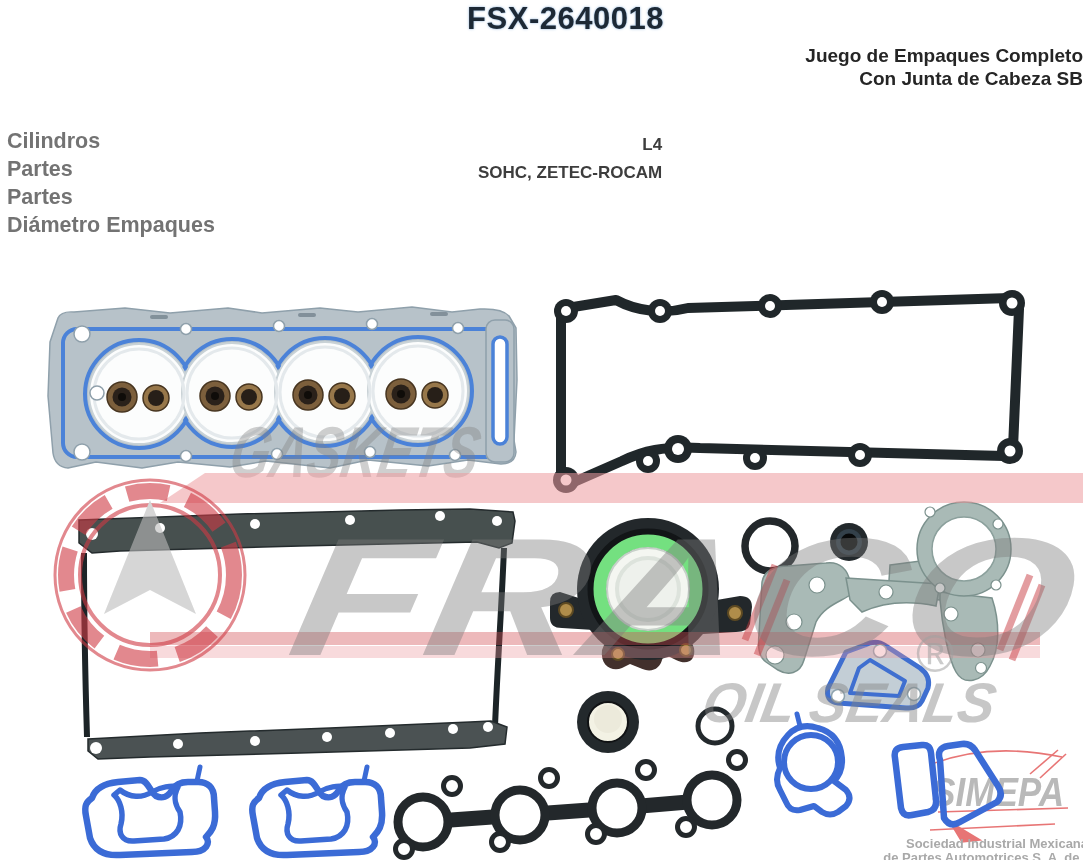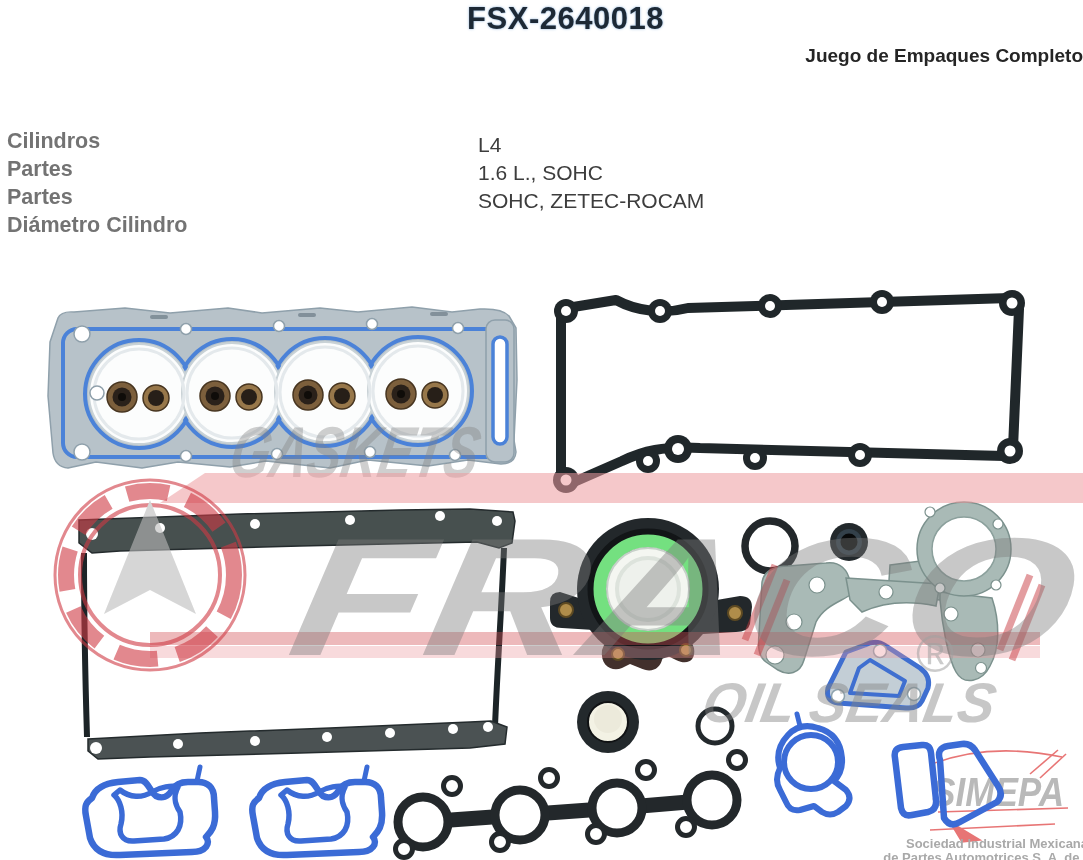--- a/index.html
+++ b/index.html
@@ -13,44 +13,44 @@
     text-shadow:0 0 3px #a8c4e0,0 0 1px #8fb3d9;
     padding-left:24px;
   }
   .subtitle{
     position:absolute;top:44px;left:0;width:100%;text-align:right;
     font-size:19px;line-height:23px;font-weight:700;color:#252525;
   }
   .spec-labels{position:absolute;left:7px;top:127px;}
   .spec-labels div{font-size:21.5px;line-height:28px;font-weight:700;color:#737373;}
   .spec-values{position:absolute;left:478px;top:131px;}
-  .spec-values div{font-size:21px;line-height:28px;font-weight:400;color:#3d3d3d;}
+  .spec-values div{font-size:17px;line-height:28px;font-weight:700;color:#3d3d3d;text-align:right;}
   svg{position:absolute;left:0;top:280px;}
   svg text{font-family:"Liberation Sans","DejaVu Sans",sans-serif;}
   .wm-big{font-weight:700;font-style:italic;}
 </style>
 </head>
 <body>
 
 <div id="stage">
 
   <div class="product-code">FSX-2640018</div>
   <div class="subtitle">
     <div>Juego de Empaques Completo</div>
+    <div>Con Junta de Cabeza SB</div>
   </div>
 
   <div class="spec-labels">
     <div>Cilindros</div>
     <div>Partes</div>
     <div>Partes</div>
-    <div>Diámetro Cilindro</div>
+    <div>Diámetro Empaques</div>
   </div>
   <div class="spec-values">
     <div>L4</div>
-    <div>1.6 L., SOHC</div>
     <div>SOHC, ZETEC-ROCAM</div>
   </div>
 
   <svg width="1083" height="580" viewBox="0 280 1083 580">
 
     <g>
       <path d="M50,342 L58,318 Q61,311 74,312 L125,308 L170,313 L228,308 L262,313 L320,308 L358,312 L412,307 L452,312 L480,309 Q502,308 509,316 L516,328 L517,380 L514,440 L516,452 Q515,464 501,464 L468,460 L428,466 L368,460 L330,468 L266,461 L230,467 L178,462 L142,468 L96,462 L68,468 Q55,467 53,453 L48,396 Z" fill="#b7c2c9" stroke="#8fa0ab" stroke-width="1.5" stroke-linejoin="round"></path>
       <rect x="63" y="329" width="438" height="128" rx="14" fill="none" stroke="#4b82d8" stroke-width="4"></rect>
       <circle cx="139" cy="394" r="54" fill="none" stroke="#4b82d8" stroke-width="4"></circle>
       <circle cx="232" cy="393" r="54" fill="none" stroke="#4b82d8" stroke-width="4"></circle>

